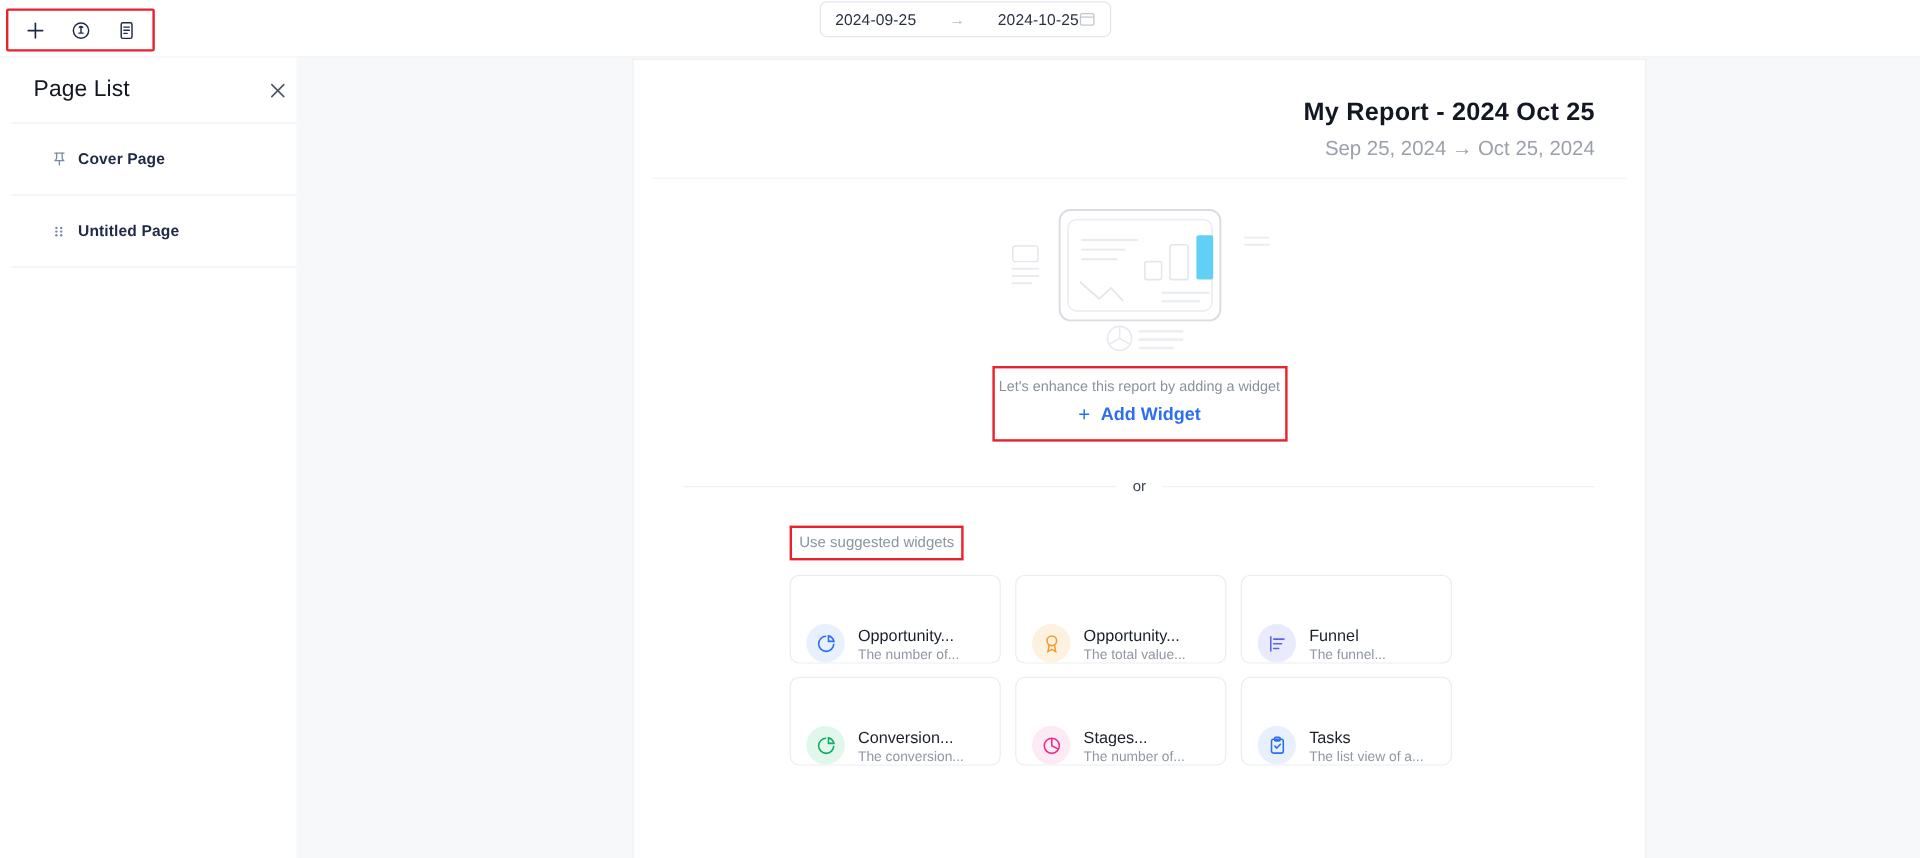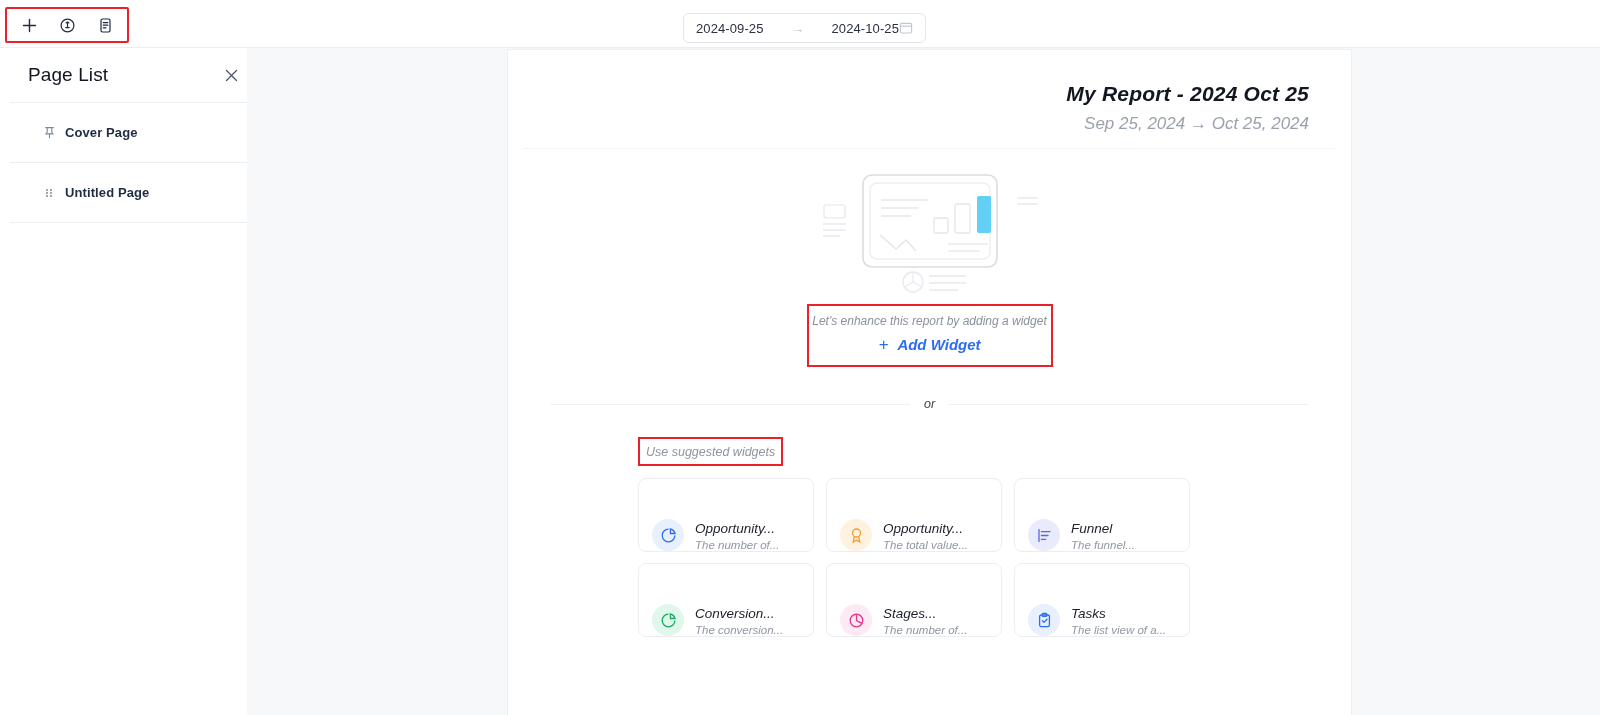--- a/index.html
+++ b/index.html
@@ -28,21 +28,21 @@
   .tool-btn {
     width: 24px; height: 24px;
     display: flex; align-items: center; justify-content: center;
     color: #1f2b45;
     cursor: pointer;
   }
   .tool-btn svg { display: block; }
 
   
   .daterange {
-    position: absolute; left: 683px; top: 13px;
+    position: absolute; left: 683px; top: 1px;
     width: 243px; height: 30px;
     border: 1px solid #e3e6ea;
     border-radius: 6px;
     background: #ffffff;
     display: flex; align-items: center;
     padding: 0 12px;
     font-size: 13px; color: #2a3042;
   }
   .dr-date { flex: 0 0 auto; letter-spacing: .1px; }
   .dr-arrow {
@@ -89,26 +89,25 @@
   }
   .pi-icon { width: 14px; height: 14px; display:flex; align-items:center; justify-content:center; color:#7b8aa3;}
 
   
   .canvas {
     position: absolute; left: 247px; top: 48px;
     width: 1353px; height: 667px;
     background: #f6f8fa;
   }
   .report-card {
-    position: absolute; left: 260px; top: 1px;
+    position: absolute; left: 280px; top: 1px;
     width: 845px; height: 666px;
     background: #ffffff;
     border: 1px solid #edeff2;
     border-bottom: none;
-    font-style: italic;
   }
 
   .report-head { padding: 32px 42px 0 42px; text-align: right; }
   .report-title {
     font-size: 21px; font-weight: bold; color: #121722;
     letter-spacing: .2px;
   }
   .report-sub {
     margin-top: 8px;
     font-size: 17px; color: #9aa1ad;

